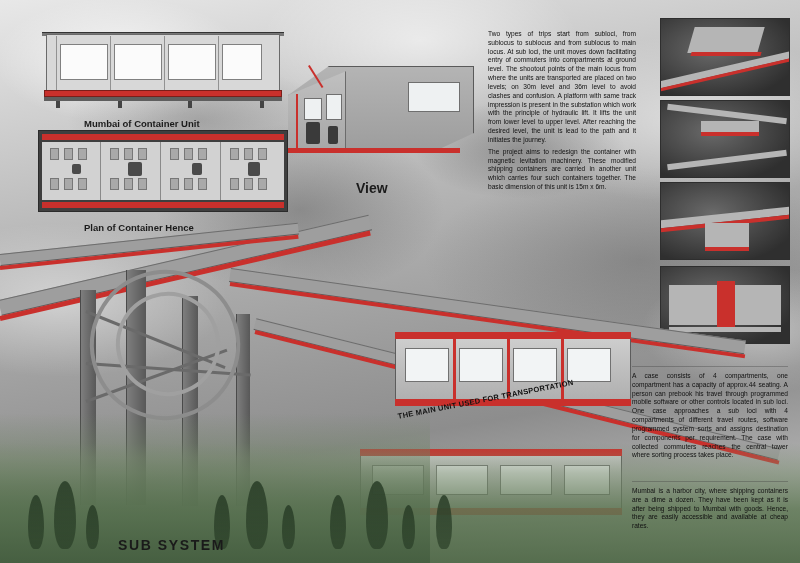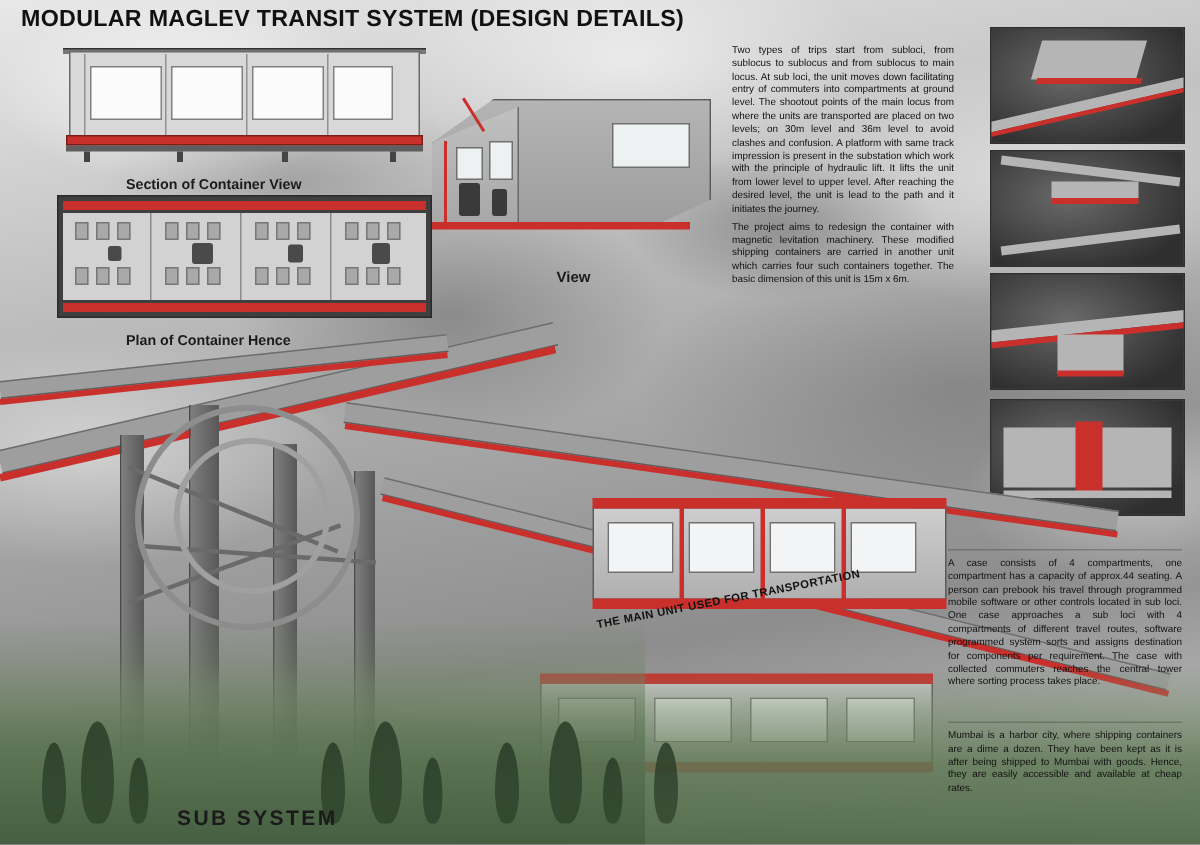--- a/index.html
+++ b/index.html
@@ -157,21 +157,21 @@
   }
   .v-win {
     position: absolute; background: #eef1f2; border: 1px solid #6f6f6f;
   }
   .v-redline {
     position: absolute; background: #c9302c;
   }
   .v-dark {
     position: absolute; background: #3a3a3a;
   }
-  #cap-view { left: 371px; top: 180px; font-size: 10px; }
+  #cap-view { left: 356px; top: 180px; font-size: 14px; }
 
   
   .photo {
     position: absolute; background: #4a4a4a; overflow: hidden;
     border: 1px solid #2e2e2e;
   }
   #photo-1 { left: 660px; top: 18px; width: 130px; height: 78px; }
   #photo-2 { left: 660px; top: 100px; width: 130px; height: 78px; }
   #photo-3 { left: 660px; top: 182px; width: 130px; height: 78px; }
   #photo-4 { left: 660px; top: 266px; width: 130px; height: 78px; }
@@ -262,41 +262,40 @@
   }
 </style>
 </head>
 <body>
 
 <div id="board">
 
   <div class="sky"></div>
   <div class="sky2"></div>
 
-  <div class="title">MODULAR  MAGLEV TRANSIT SYSTEM (DESIGN DETAILS)</div>
 
   <div class="panel" id="section-drawing">
     <div class="sec-roof"></div>
     <div class="sec-body"></div>
     <div class="sec-win" style="left:22px;  width:48px;"></div>
     <div class="sec-win" style="left:76px;  width:48px;"></div>
     <div class="sec-win" style="left:130px; width:48px;"></div>
     <div class="sec-win" style="left:184px; width:40px;"></div>
     <div class="sec-rib" style="left:18px;"></div>
     <div class="sec-rib" style="left:72px;"></div>
     <div class="sec-rib" style="left:126px;"></div>
     <div class="sec-rib" style="left:180px;"></div>
     <div class="sec-base"></div>
     <div class="sec-base2"></div>
     <div class="sec-leg" style="left:18px;"></div>
     <div class="sec-leg" style="left:80px;"></div>
     <div class="sec-leg" style="left:150px;"></div>
     <div class="sec-leg" style="left:222px;"></div>
   </div>
-  <div class="caption" id="cap-section">Section of Container View</div>
+  <div class="caption" id="cap-section">Mumbai of Container Unit</div>
 
   <div class="panel" id="plan-drawing">
     <div class="plan-topbar"></div>
     <div class="plan-inner">
       <div class="plan-div" style="left:58px;"></div>
       <div class="plan-div" style="left:118px;"></div>
       <div class="plan-div" style="left:178px;"></div>
       <div class="plan-seat" style="left:8px;  top:6px;"></div>
       <div class="plan-seat" style="left:22px; top:6px;"></div>
       <div class="plan-seat" style="left:36px; top:6px;"></div>

